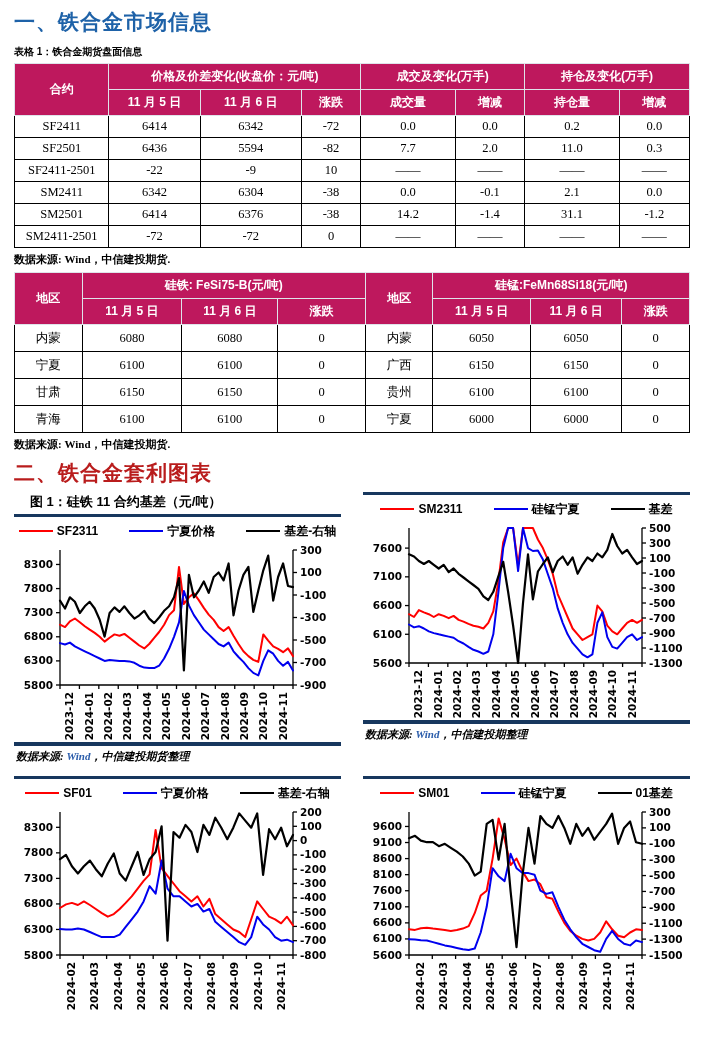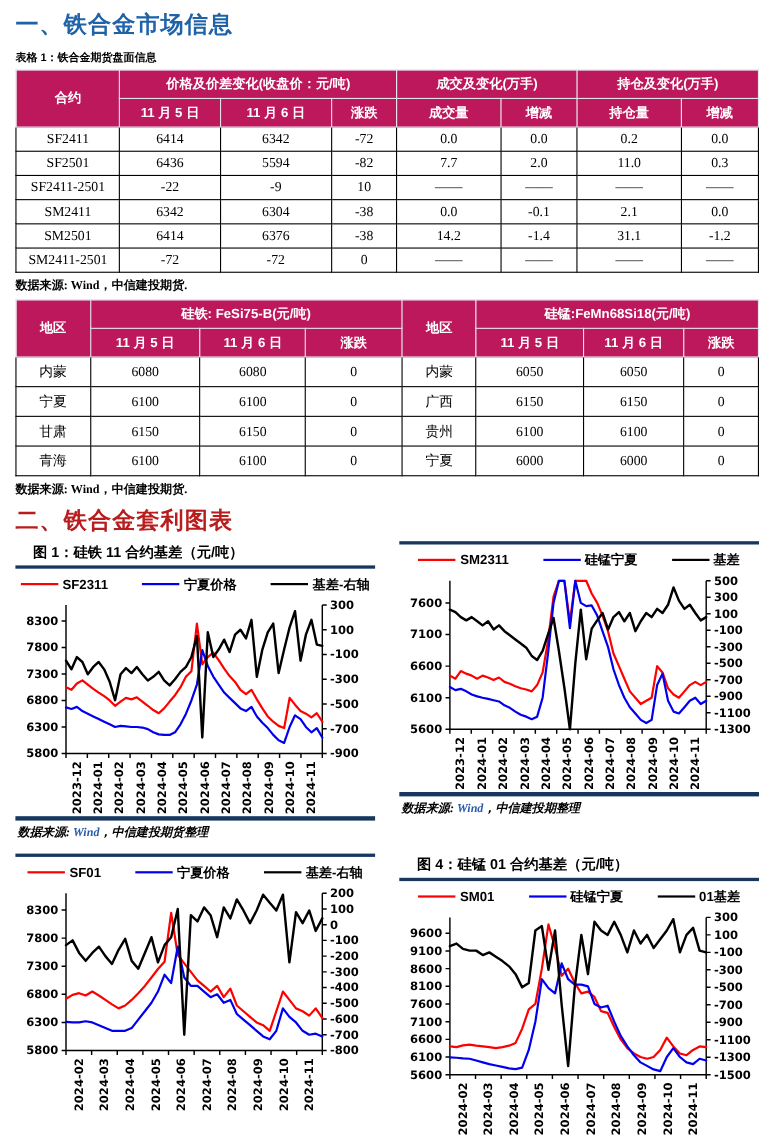--- a/index.html
+++ b/index.html
@@ -451,21 +451,20 @@
           <text transform="translate(247.55,157) rotate(-90)" text-anchor="end" class="tick-label">2024-10</text>
           <text transform="translate(270.85,157) rotate(-90)" text-anchor="end" class="tick-label">2024-11</text>
           <polyline points="46.0,103.0 52.0,99.4 57.9,97.9 63.9,100.0 69.9,96.4 75.9,100.0 81.8,104.0 87.8,108.1 93.8,111.7 99.8,109.1 105.7,104.0 111.7,97.9 117.7,91.3 123.7,83.6 129.6,75.9 135.6,69.3 141.6,24.9 147.6,63.2 153.5,70.8 159.5,78.5 165.5,86.2 171.5,91.3 177.4,96.4 183.4,91.3 189.4,101.5 195.4,93.8 201.3,109.1 207.3,114.3 213.3,119.4 219.3,124.5 225.2,127.0 231.2,132.1 237.2,114.3 243.2,96.4 249.1,104.0 255.1,111.7 261.1,114.3 267.1,118.3 273.0,111.7 279.0,120.4" fill="none" stroke="#FF0000" stroke-width="2" stroke-linejoin="round" stroke-linecap="round"></polyline>
           <polyline points="46.0,124.0 52.0,124.5 57.9,124.5 63.9,123.4 69.9,124.5 75.9,127.0 81.8,129.6 87.8,132.1 93.8,132.1 99.8,132.1 105.7,129.6 111.7,121.9 117.7,114.3 123.7,106.6 129.6,96.4 135.6,81.1 141.6,88.7 147.6,55.5 153.5,83.6 159.5,91.3 165.5,91.3 171.5,96.4 177.4,101.5 183.4,98.9 189.4,106.6 195.4,104.0 201.3,116.8 207.3,121.9 213.3,127.0 219.3,132.1 225.2,137.2 231.2,139.8 237.2,132.1 243.2,111.7 249.1,119.4 255.1,124.5 261.1,132.1 267.1,135.7 273.0,134.7 279.0,137.2" fill="none" stroke="#0000EE" stroke-width="2" stroke-linejoin="round" stroke-linecap="round"></polyline>
           <polyline points="46.0,54.2 52.0,49.9 57.9,61.3 63.9,68.5 69.9,61.3 75.9,55.6 81.8,64.2 87.8,71.3 93.8,58.5 99.8,48.5 105.7,68.5 111.7,75.6 117.7,61.3 123.7,47.0 129.6,69.9 135.6,54.2 141.6,47.0 147.6,21.3 153.5,135.7 159.5,27.0 165.5,32.7 171.5,19.9 177.4,27.0 183.4,47.0 189.4,19.9 195.4,29.9 201.3,12.7 207.3,22.7 213.3,34.2 219.3,22.7 225.2,8.4 231.2,15.6 237.2,22.7 243.2,8.4 249.1,69.9 255.1,24.2 261.1,34.2 267.1,22.7 273.0,41.3 279.0,29.9" fill="none" stroke="#000000" stroke-width="2.2" stroke-linejoin="round" stroke-linecap="round"></polyline>
         </svg>
 
     </div>
 
     <div class="chart-panel">
-      <div class="chart-caption">图 4：硅锰 01 合约基差（元/吨）</div>
       <div class="rule"></div>
       <div class="legend">
           <span class="item">
             <span class="swatch" style="border-top-color: rgb(255, 0, 0);"></span>
             <span class="lbl">SM01</span>
           </span>
           <span class="item">
             <span class="swatch" style="border-top-color: rgb(0, 0, 238);"></span>
             <span class="lbl">硅锰宁夏</span>
           </span>

